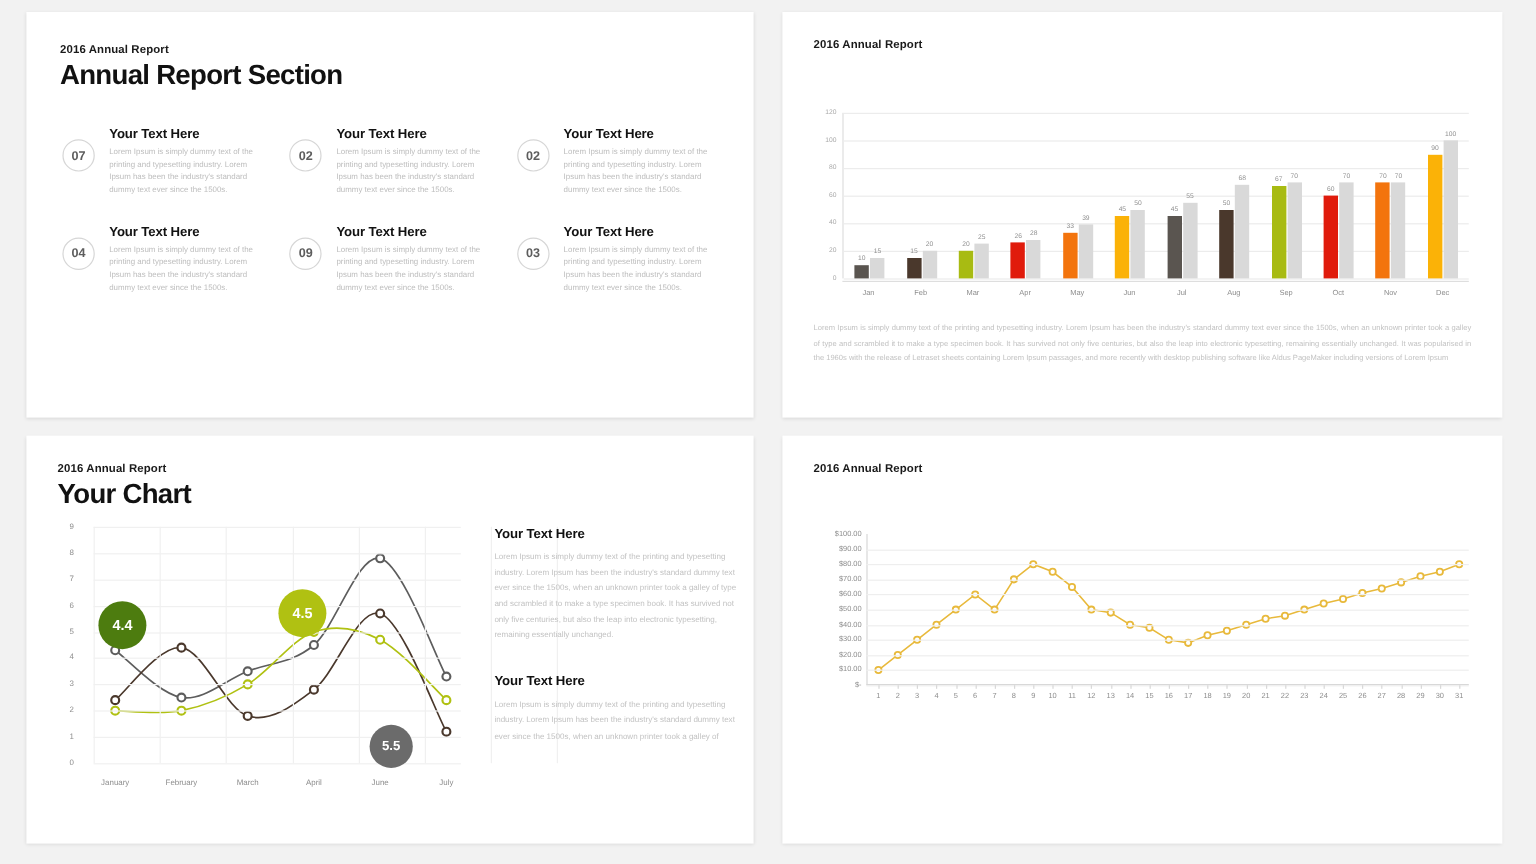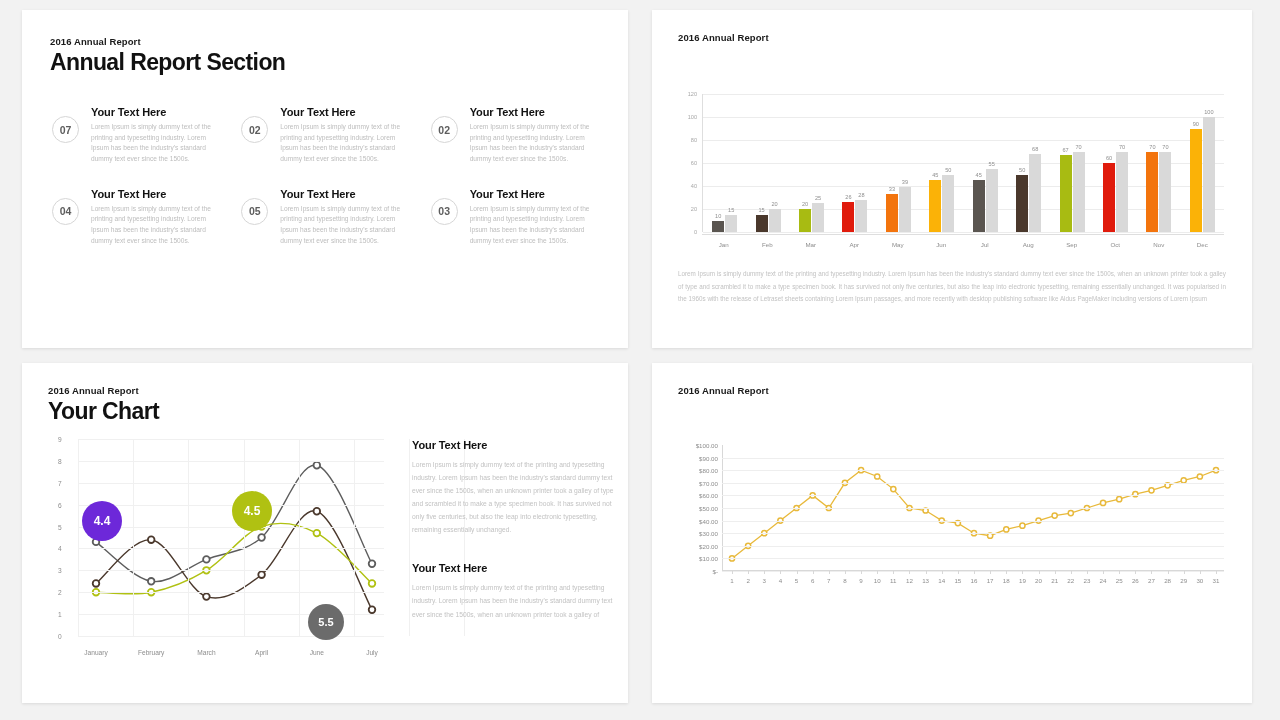--- a/index.html
+++ b/index.html
@@ -187,21 +187,21 @@
         </div>
       </div>
       <div class="num-item">
         <div class="num-circle">04</div>
         <div class="num-body">
           <div class="num-title">Your Text Here</div>
           <div class="num-desc">Lorem Ipsum is simply dummy text of the printing and typesetting industry. Lorem Ipsum has been the industry's standard dummy text ever since the 1500s.</div>
         </div>
       </div>
       <div class="num-item">
-        <div class="num-circle">05</div>
+        <div class="num-circle">09</div>
         <div class="num-body">
           <div class="num-title">Your Text Here</div>
           <div class="num-desc">Lorem Ipsum is simply dummy text of the printing and typesetting industry. Lorem Ipsum has been the industry's standard dummy text ever since the 1500s.</div>
         </div>
       </div>
       <div class="num-item">
         <div class="num-circle">03</div>
         <div class="num-body">
           <div class="num-title">Your Text Here</div>
           <div class="num-desc">Lorem Ipsum is simply dummy text of the printing and typesetting industry. Lorem Ipsum has been the industry's standard dummy text ever since the 1500s.</div>
@@ -415,21 +415,21 @@
           <div class="sc-yl" style="top: 25.8889px;">8</div>
           <div class="sc-yl" style="top: 4px;">9</div>
           <div class="sc-xl" style="left: 40px;">January</div>
           <div class="sc-xl" style="left: 95.2px;">February</div>
           <div class="sc-xl" style="left: 150.4px;">March</div>
           <div class="sc-xl" style="left: 205.6px;">April</div>
           <div class="sc-xl" style="left: 260.8px;">June</div>
           <div class="sc-xl" style="left: 316px;">July</div>
         </div>
       <div id="sc-bubbles">
-          <div class="bubble" style="left: 46px; top: 86px; width: 40px; height: 40px; background: #6d28d9; font-size: 12px;">4.4</div>
+          <div class="bubble" style="left: 46px; top: 86px; width: 40px; height: 40px; background: #4d7c0f; font-size: 12px;">4.4</div>
           <div class="bubble" style="left: 196px; top: 76px; width: 40px; height: 40px; background: rgb(176, 193, 18); font-size: 12px;">4.5</div>
           <div class="bubble" style="left: 270px; top: 187px; width: 36px; height: 36px; background: rgb(107, 107, 107); font-size: 11px;">5.5</div>
         </div>
     </div>
 
     <div class="sc-text">
       <div class="sc-h">Your Text Here</div>
       <div class="sc-p">Lorem Ipsum is simply dummy text of the printing and typesetting industry. Lorem Ipsum has been the industry's standard dummy text ever since the 1500s, when an unknown printer took a galley of type and scrambled it to make a type specimen book. It has survived not only five centuries, but also the leap into electronic typesetting, remaining essentially unchanged.</div>
       <div class="sc-h">Your Text Here</div>
       <div class="sc-p">Lorem Ipsum is simply dummy text of the printing and typesetting industry. Lorem Ipsum has been the industry's standard dummy text ever since the 1500s, when an unknown printer took a galley of</div>

